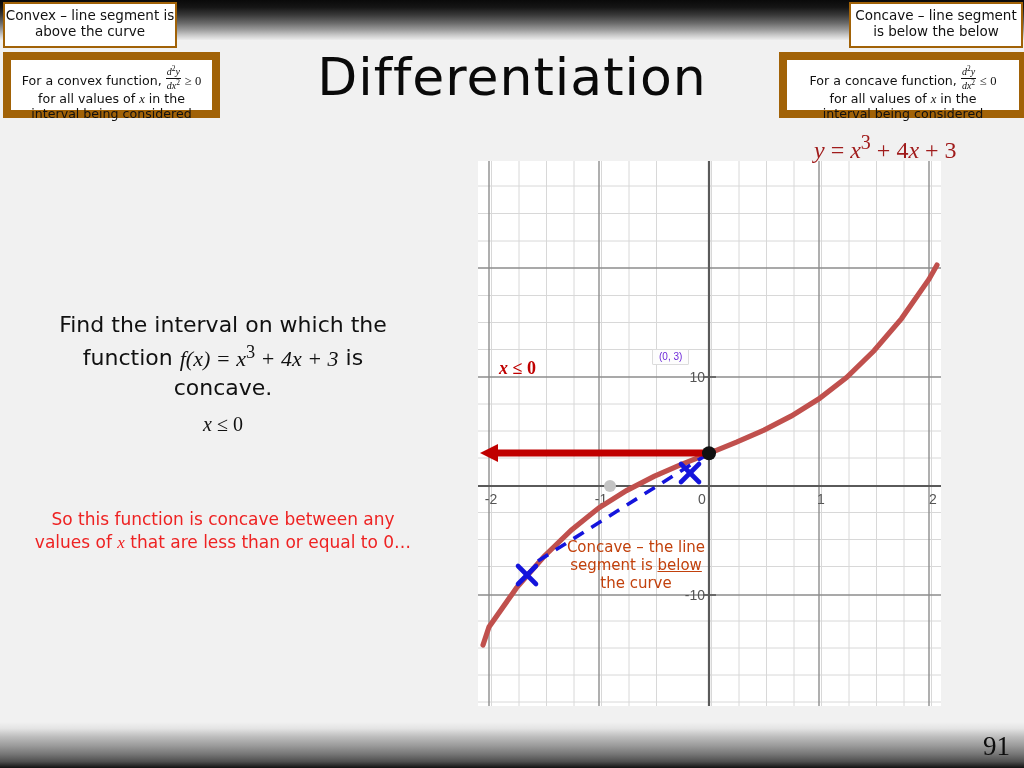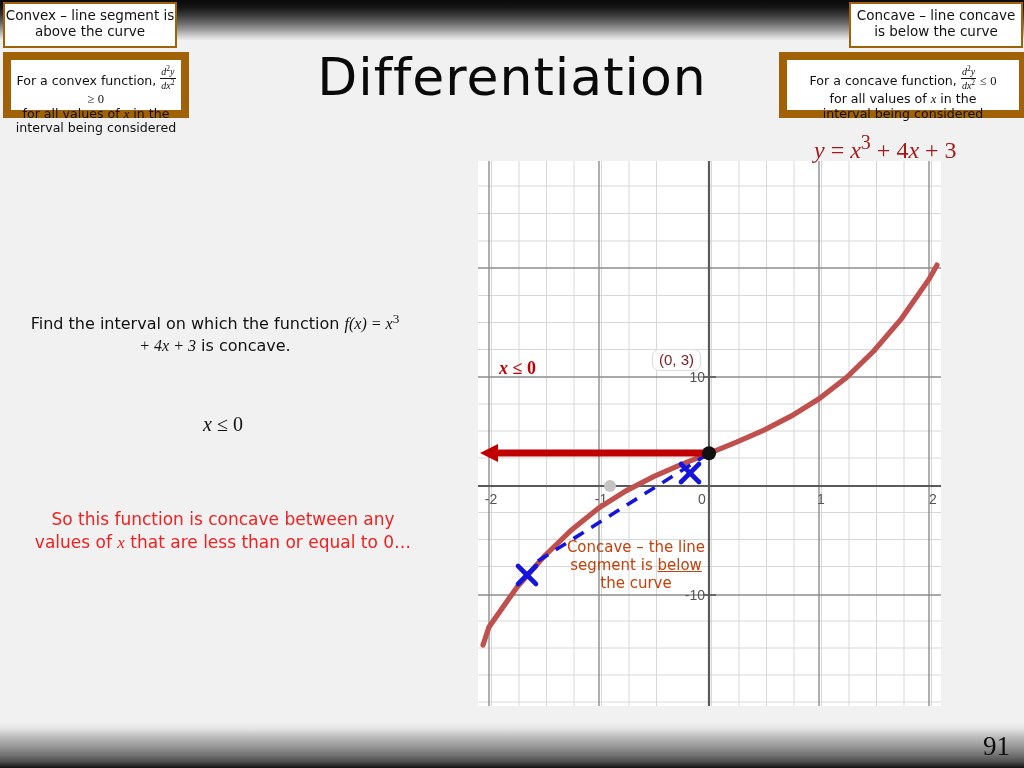--- a/index.html
+++ b/index.html
@@ -61,21 +61,21 @@
   .callout.thin { border-width: 2px; }
 
   #box-convex-def {
     left: 3px; top: 2px;
     width: 174px; height: 46px;
     font-size: 13.5px;
     padding-top: 4px;
   }
   #box-convex-rule {
     left: 3px; top: 52px;
-    width: 186px; height: 66px;
+    width: 217px; height: 66px;
     font-size: 12.6px;
     padding-top: 5px;
   }
   #box-concave-def {
     left: 849px; top: 2px;
     width: 174px; height: 46px;
     font-size: 13.5px;
     padding-top: 4px;
   }
   #box-concave-rule {
@@ -130,23 +130,23 @@
   }
   #need-text {
     left: 26px; top: 183px;
     width: 390px;
     font-size: 19.5px;
     font-weight: bold;
     line-height: 1.32;
     letter-spacing: 0.3px;
   }
   #find-text {
-    left: 30px; top: 310px;
+    left: 38px; top: 310px;
     width: 370px;
-    font-size: 16px;
+    font-size: 22px;
     line-height: 1.33;
   }
   #answer-text {
     left: 38px; top: 412px;
     width: 370px;
     font-size: 20px;
   }
   #concl-text {
     left: 30px; top: 460px;
     width: 386px;
@@ -174,25 +174,25 @@
     z-index: 18;
     white-space: nowrap;
   }
   #eq-label .it { font-style: italic; }
 
   #coord-label {
     position: absolute;
     left: 652px; top: 349px;
     background: #fdfdfd;
     border: 1px solid #dcdcdc;
-    border-radius: 7px;
+    border-radius: 1px;
     padding: 1px 6px 2px 6px;
     font-family: "Liberation Sans", sans-serif;
-    font-size: 15px;
-    color: #7f1d1d;
+    font-size: 10px;
+    color: #6d28d9;
     z-index: 19;
     white-space: nowrap;
   }
 
   #xle0-label {
     position: absolute;
     left: 499px; top: 358px;
     font-family: "Liberation Serif", serif;
     font-size: 18px;
     font-weight: bold;
@@ -235,21 +235,21 @@
       <span class="den"><i>dx</i><sup>2</sup></span>
     </span>
     <span class="mathr">≥ 0</span><br>
     <span>for all values of</span>
     <span class="mathi">x</span>
     <span>in the</span><br>
     <span>interval being considered</span>
   </div>
 
   <div class="callout thin" id="box-concave-def">
-    <span>Concave – line concave is below the curve</span>
+    <span>Concave – line segment is below the below</span>
   </div>
 
   <div class="callout" id="box-concave-rule">
     <span>For a concave function,</span>
     <span class="frac">
       <span class="num"><i>d</i><sup>2</sup><i>y</i></span>
       <span class="den"><i>dx</i><sup>2</sup></span>
     </span>
     <span class="mathr">≤ 0</span><br>
     <span>for all values of</span>

